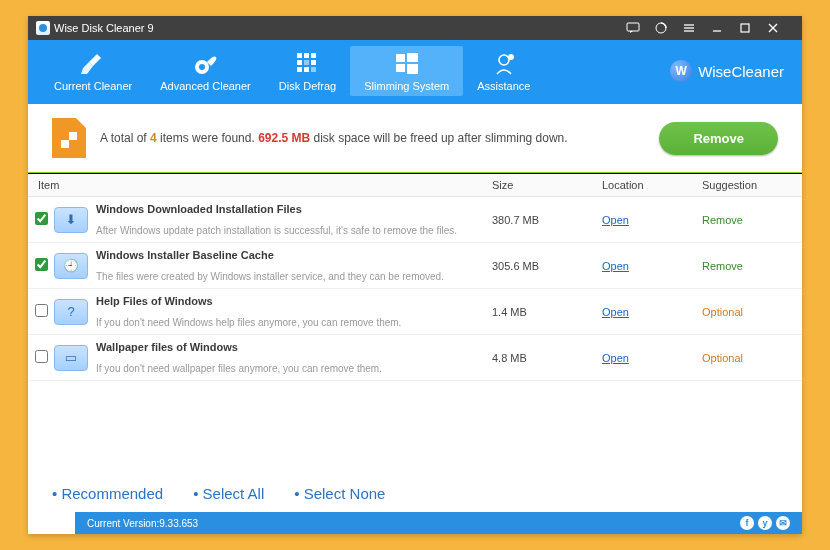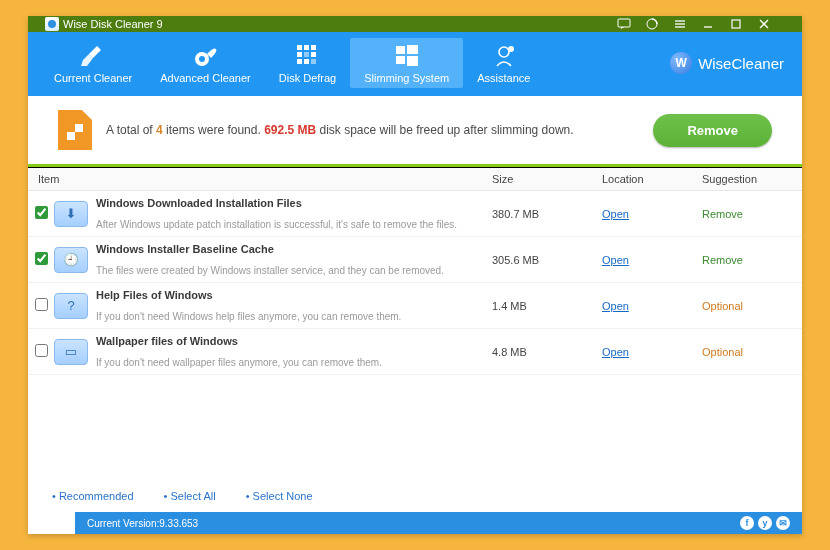--- a/index.html
+++ b/index.html
@@ -1,30 +1,30 @@
 <!DOCTYPE html>
 <html><head>
 <meta charset="utf-8">
 <style>
 * { margin: 0; padding: 0; box-sizing: border-box; font-family: "Segoe UI", Tahoma, sans-serif; }
 body { background: #f6b53e; width: 830px; height: 550px; padding: 16px 28px; }
 .window { width: 100%; height: 100%; background: #fff; display: flex; flex-direction: column; box-shadow: 0 2px 6px rgba(0,0,0,0.2); }
-.titlebar { background: #4d7c0f; height: 16px; display: flex; align-items: center; padding: 0 17px; color: #fff; font-size: 11px; }
+.titlebar { background: #404040; height: 24px; display: flex; align-items: center; padding: 0 8px; color: #fff; font-size: 11px; }
 .titlebar .title { margin-left: 4px; flex: 1; }
 .titlebar .sys-btn { width: 28px; text-align: center; font-size: 13px; cursor: pointer; }
 .app-icon { width: 14px; height: 14px; background: linear-gradient(#fff,#dcefff); border-radius: 2px; display:inline-block; position:relative; }
 .app-icon::after{content:""; position:absolute; left:3px; top:3px; width:8px; height:8px; background:#2d8fdd; border-radius:50%;}
 .toolbar { background: #2196f3; display: flex; align-items: center; padding: 6px 12px 8px; }
 .tool { display: flex; flex-direction: column; align-items: center; color: #fff; font-size: 11px; padding: 4px 14px; cursor: pointer; border-radius: 2px; }
 .tool.selected { background: #54b2fb; }
 .tool .ico { width: 30px; height: 28px; margin-bottom: 2px; display:flex; align-items:center; justify-content:center; }
 .toolbar .spacer { flex: 1; }
 .brand { display: flex; align-items: center; color: #fff; font-size: 15px; gap: 6px; padding-right: 6px;}
 .brand-logo { width: 22px; height: 22px; background: radial-gradient(circle at 30% 30%, #7eb9ff, #3b7de0); border-radius: 50%; color: #fff; display:flex; align-items:center; justify-content:center; font-weight:bold; font-size:12px;}
-.summary { display: flex; align-items: center; padding: 14px 30px; border-bottom: 3px solid #84cc16; }
+.summary { display: flex; align-items: center; padding: 14px 24px; border-bottom: 1px solid #84cc16; }
 .summary-icon { width: 34px; height: 40px; background: #f19725; position: relative; margin-right: 14px; clip-path: polygon(0 0, 70% 0, 100% 25%, 100% 100%, 0 100%);}
 .summary-icon::after { content:""; position:absolute; left:9px; top:14px; width:16px; height:16px; background: conic-gradient(#fff 0 25%, transparent 0 50%, #fff 0 75%, transparent 0); }
 .summary-text { font-size: 12px; color: #4a4a4a; flex: 1; }
 .summary-text .n1 { color: #d9862a; font-weight: bold; }
 .summary-text .n2 { color: #d73a2f; font-weight: bold; }
 .remove-btn { background: linear-gradient(#6fc14b,#5bb236); color: #fff; border-radius: 18px; padding: 9px 34px; font-size: 13px; font-weight: bold; cursor: pointer; box-shadow: 0 1px 2px rgba(0,0,0,0.3);}
 .table-head { display: flex; font-size: 11px; color: #444; border-top: 1px solid #000000; border-bottom: 1px solid #e7e7e7; background: #fafafa; padding: 5px 0; }
 .col-item { flex: 1; padding-left: 10px; }
 .col-size { width: 110px; }
 .col-loc { width: 100px; }
@@ -36,21 +36,21 @@
 .row .ficon { width: 34px; height: 26px; background: linear-gradient(#c9e3ff,#a5cfff); border: 1px solid #89b9ef; border-radius: 4px; margin-right: 8px; display:flex; align-items:center; justify-content:center; color:#2d6fb5; font-size:13px;}
 .row .text { flex: 1; padding-right: 6px; }
 .row .text .t { color: #3a3a3a; font-weight: bold; font-size: 11px; }
 .row .text .d { color: #9a9a9a; font-size: 10px; margin-top: 10px; }
 .row .size { width: 110px; }
 .row .loc { width: 100px; }
 .row .loc a { color: #1869c3; text-decoration: underline; cursor: pointer; }
 .row .sugg { width: 100px; }
 .sugg.remove { color: #3a8a2f; }
 .sugg.optional { color: #cf7a1d; }
-.footer-links { display: flex; gap: 30px; padding: 10px 24px; font-size: 11px; color: #2a73c7; }
+.footer-links { display: flex; gap: 30px; padding: 10px 24px; font-size: 15px; color: #2a73c7; }
 .footer-links span::before { content: "• "; color: #2a73c7; }
 .footer-links span { cursor:pointer; }
 .statusbar { background: #2a8fe0; color: #fff; font-size: 10px; padding: 4px 12px; display: flex; align-items: center; margin-left: 47px; }
 .statusbar .social { margin-left: auto; display:flex; gap:4px;}
 .soc { width: 14px; height: 14px; background: #fff; color: #2a8fe0; border-radius: 50%; font-size: 9px; display:flex; align-items:center; justify-content:center; font-weight:bold; cursor:pointer;}
 svg { display:block; }
 </style>
 </head>
 <body>
 

